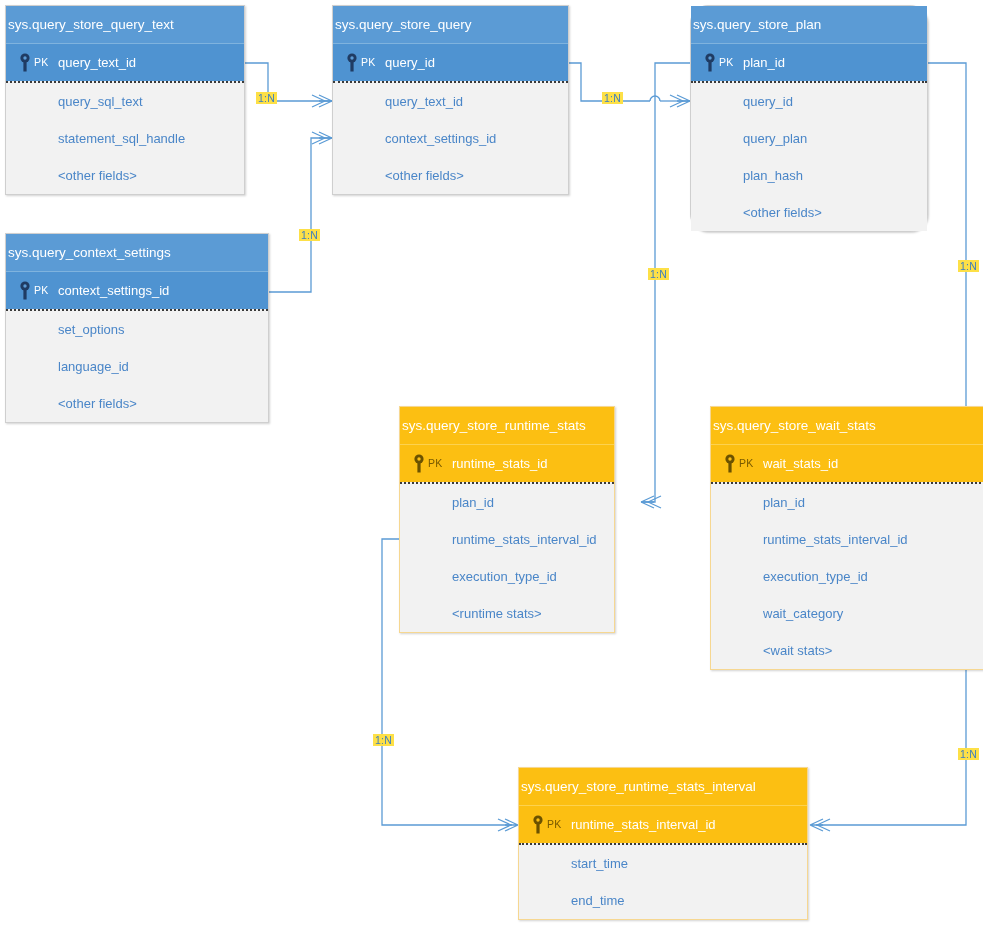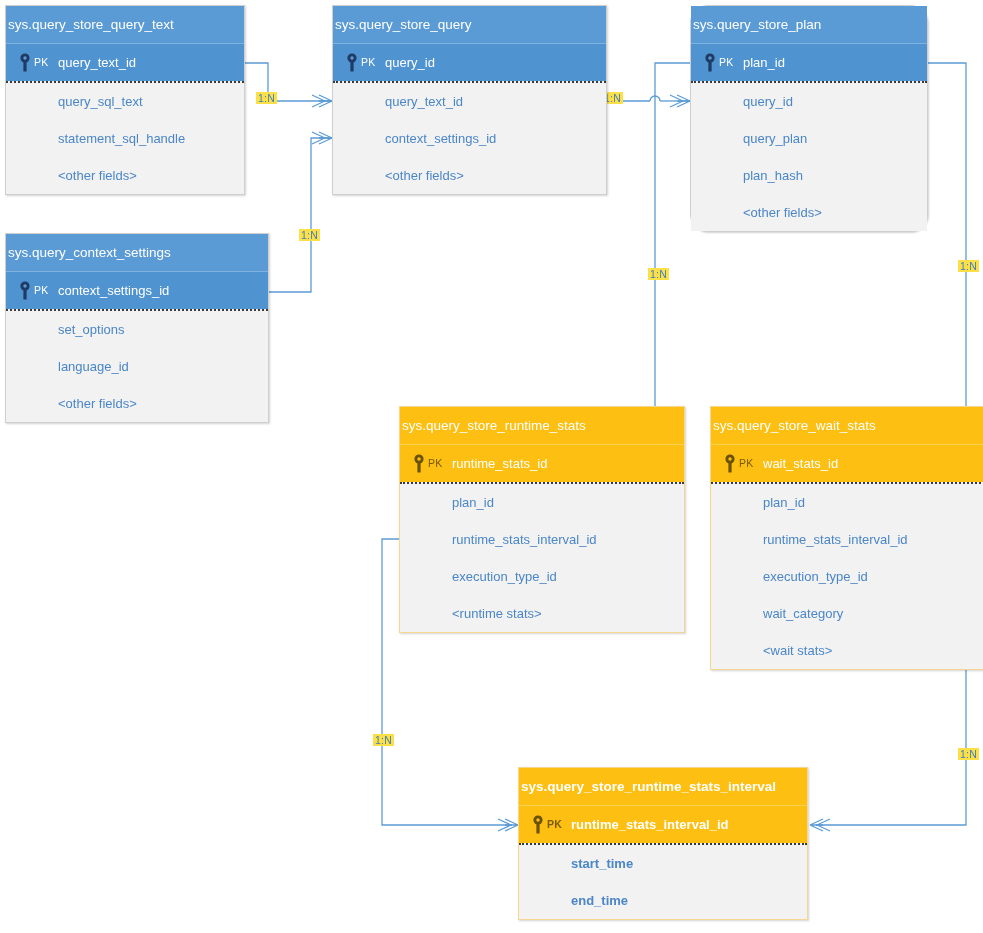--- a/index.html
+++ b/index.html
@@ -216,21 +216,21 @@
       <span class="pklabel">PK</span>
       <span class="pkname">query_text_id</span>
     </div>
     <div class="fields">
       <div class="field">query_sql_text</div>
       <div class="field">statement_sql_handle</div>
       <div class="field">&lt;other fields&gt;</div>
     </div>
   </div>
 
-  <div class="entity blue" style="left:332px; top:5px; width:275px;">
+  <div class="entity blue" style="left:332px; top:5px; width:237px;">
     <div class="title">sys.query_store_query</div>
     <div class="pkrow">
       <svg class="keyicon" viewBox="0 0 12 19">
         <circle cx="6" cy="5" r="4.6" fill="#1f3b63"></circle>
         <circle cx="6" cy="5" r="1.7" fill="#5b9bd5"></circle>
         <rect x="4.4" y="8" width="3.2" height="10.5" fill="#1f3b63"></rect>
       </svg>
       <span class="pklabel">PK</span>
       <span class="pkname">query_id</span>
     </div>
@@ -271,21 +271,21 @@
       <span class="pklabel">PK</span>
       <span class="pkname">context_settings_id</span>
     </div>
     <div class="fields">
       <div class="field">set_options</div>
       <div class="field">language_id</div>
       <div class="field">&lt;other fields&gt;</div>
     </div>
   </div>
 
-  <div class="entity orange" style="left:399px; top:406px; width:286px;">
+  <div class="entity orange" style="left:399px; top:406px; width:216px;">
     <div class="title">sys.query_store_runtime_stats</div>
     <div class="pkrow">
       <svg class="keyicon" viewBox="0 0 12 19">
         <circle cx="6" cy="5" r="4.6" fill="#6b5200"></circle>
         <circle cx="6" cy="5" r="1.7" fill="#fcbf12"></circle>
         <rect x="4.4" y="8" width="3.2" height="10.5" fill="#6b5200"></rect>
       </svg>
       <span class="pklabel">PK</span>
       <span class="pkname">runtime_stats_id</span>
     </div>
@@ -310,21 +310,21 @@
     </div>
     <div class="fields">
       <div class="field">plan_id</div>
       <div class="field">runtime_stats_interval_id</div>
       <div class="field">execution_type_id</div>
       <div class="field">wait_category</div>
       <div class="field">&lt;wait stats&gt;</div>
     </div>
   </div>
 
-  <div class="entity orange" style="left:518px; top:767px; width:290px;font-weight:bold;">
+  <div class="entity orange" style="left:518px; top:767px; width:290px;">
     <div class="title">sys.query_store_runtime_stats_interval</div>
     <div class="pkrow">
       <svg class="keyicon" viewBox="0 0 12 19">
         <circle cx="6" cy="5" r="4.6" fill="#6b5200"></circle>
         <circle cx="6" cy="5" r="1.7" fill="#fcbf12"></circle>
         <rect x="4.4" y="8" width="3.2" height="10.5" fill="#6b5200"></rect>
       </svg>
       <span class="pklabel">PK</span>
       <span class="pkname">runtime_stats_interval_id</span>
     </div>

